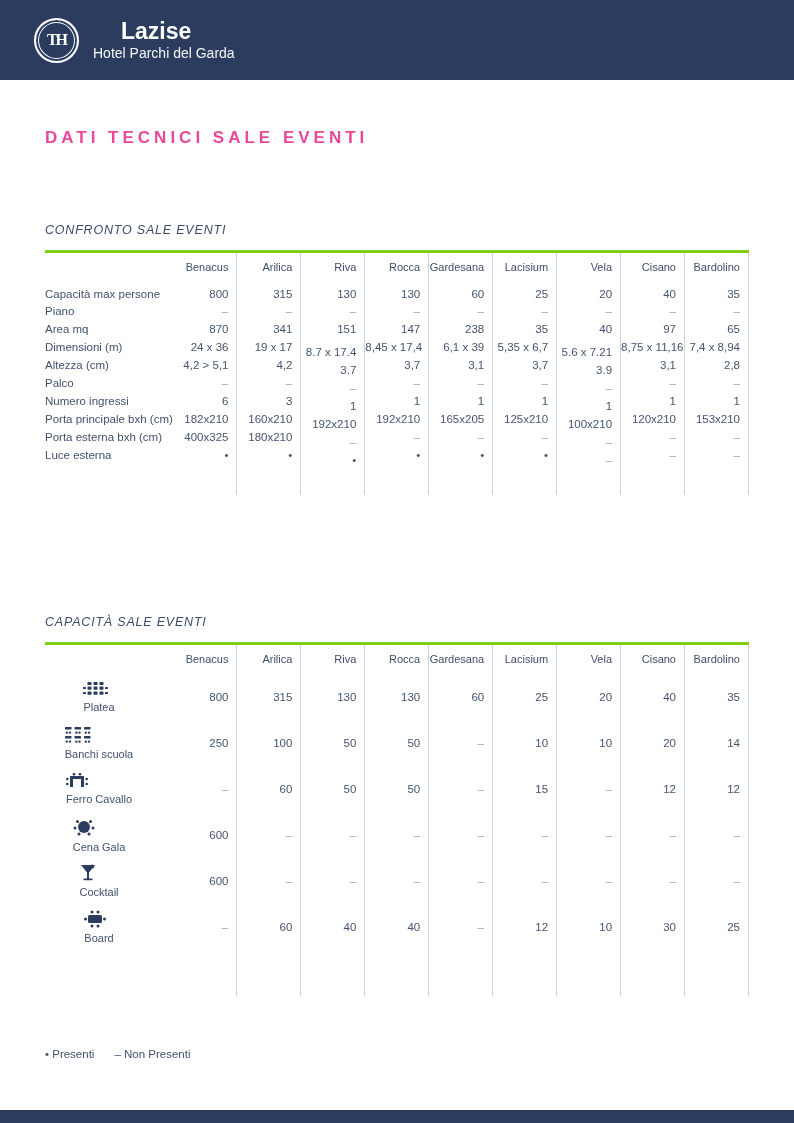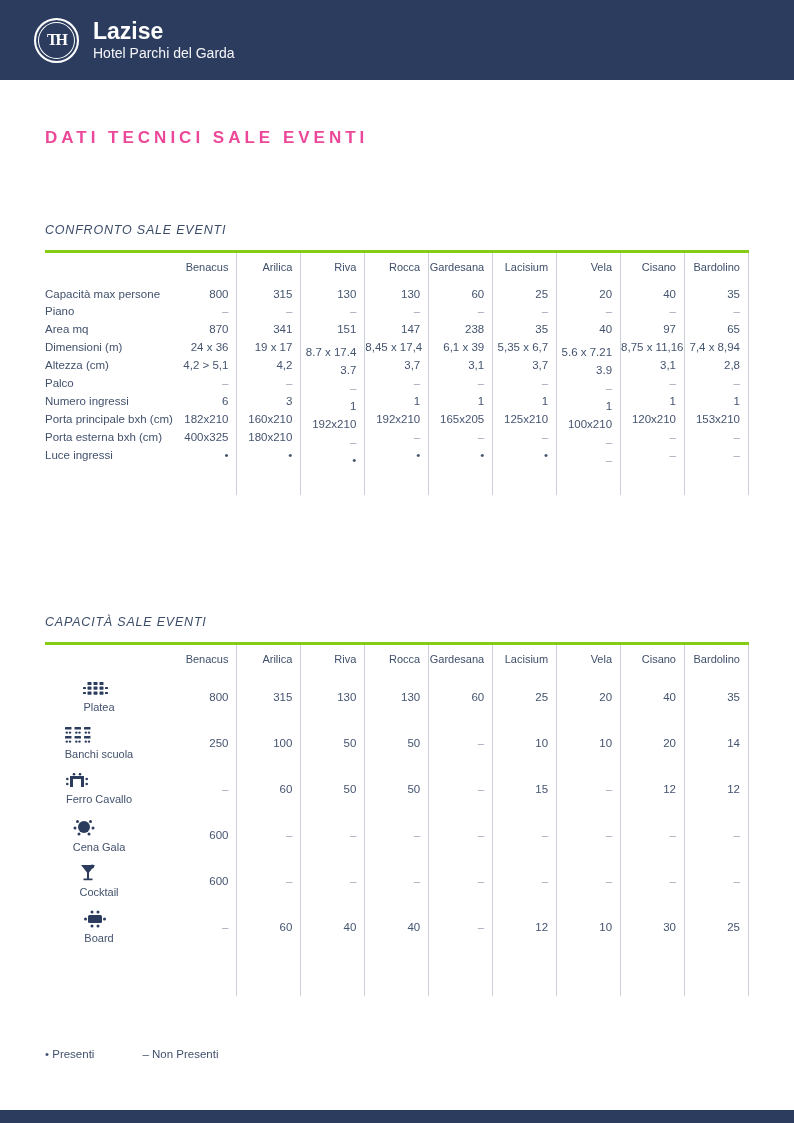--- a/index.html
+++ b/index.html
@@ -28,21 +28,21 @@
     box-shadow: inset 0 0 0 2px #2b3c5f, inset 0 0 0 3px #ffffff;
   }
   .logo-circle span {
     font-family: "Liberation Serif", serif;
     font-weight: bold;
     font-size: 16px;
     color: #ffffff;
     letter-spacing: -2px;
   }
   .brand-text { margin-left: 14px; color: #ffffff; }
-  .brand-name { font-size: 23px; font-weight: bold; line-height: 1.1; }
+  .brand-name { font-size: 23px; font-weight: bold; line-height: 1.1; margin-left: 28px; }
   .brand-sub  { font-size: 14px; font-weight: normal; opacity: .95; }
 
   
   .content { padding: 0 45px; }
   .page-title {
     margin-top: 48px;
     font-size: 17px;
     font-weight: bold;
     letter-spacing: 4px;
     color: #ec4899;
@@ -97,21 +97,21 @@
   .icon-stack { display: inline-flex; flex-direction: column; }
   .icon-stack svg { display: block; }
   .icon-label { font-size: 11px; color: #42516d; margin-top: 4px; white-space: nowrap; }
 
   
   .legend {
     margin-top: 52px;
     font-size: 11.5px;
     color: #42516d;
     display: flex;
-    gap: 48px;
+    gap: 20px;
   }
 
   
   .bottom-bar {
     position: absolute;
     left: 0; bottom: 0;
     width: 100%; height: 13px;
     background: #2b3c5f;
   }
 </style>
@@ -265,21 +265,21 @@
             <td class="vline"><span class=" ">180x210</span></td>
             <td class="vline"><span class="stagger muted">–</span></td>
             <td class="vline"><span class=" muted">–</span></td>
             <td class="vline"><span class=" muted">–</span></td>
             <td class="vline"><span class=" muted">–</span></td>
             <td class="vline"><span class="stagger muted">–</span></td>
             <td class="vline"><span class=" muted">–</span></td>
             <td class="vline"><span class=" muted">–</span></td>
           </tr>
           <tr class="">
-            <td class="row-label">Luce ingressi</td>
+            <td class="row-label">Luce esterna</td>
             <td class="vline"><span class=" ">•</span></td>
             <td class="vline"><span class=" ">•</span></td>
             <td class="vline"><span class="stagger ">•</span></td>
             <td class="vline"><span class=" ">•</span></td>
             <td class="vline"><span class=" ">•</span></td>
             <td class="vline"><span class=" ">•</span></td>
             <td class="vline"><span class="stagger muted">–</span></td>
             <td class="vline"><span class=" muted">–</span></td>
             <td class="vline"><span class=" muted">–</span></td>
           </tr>

